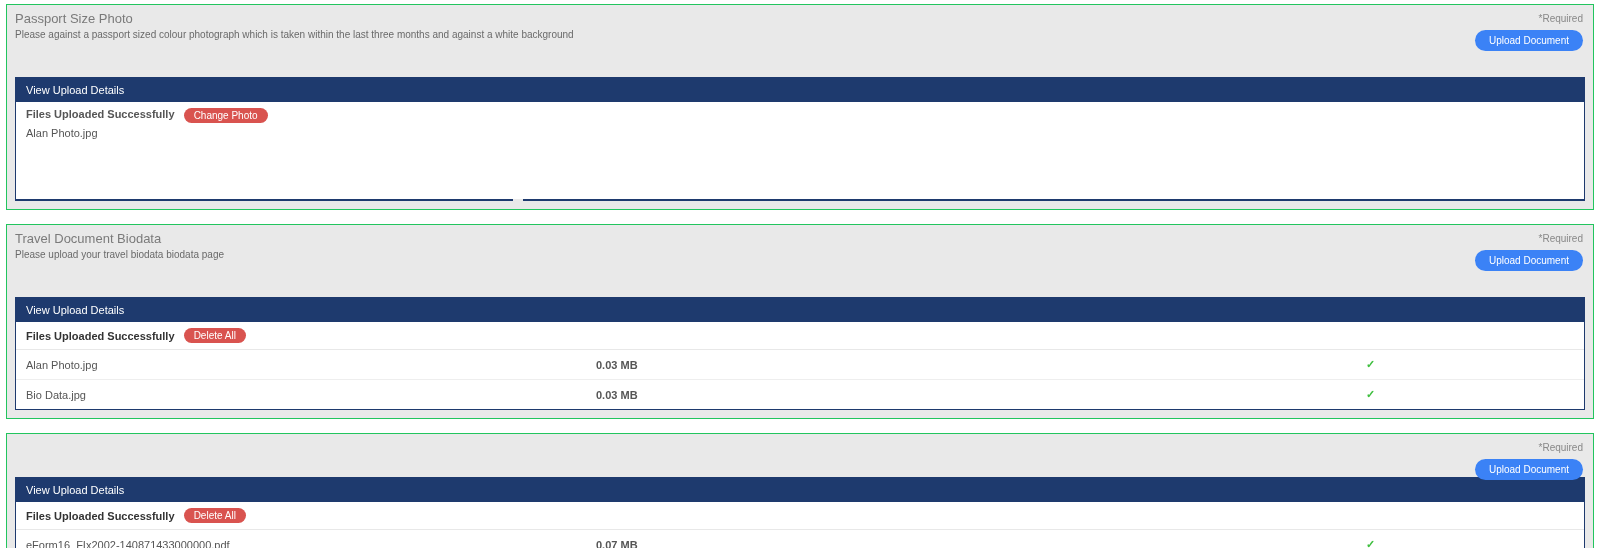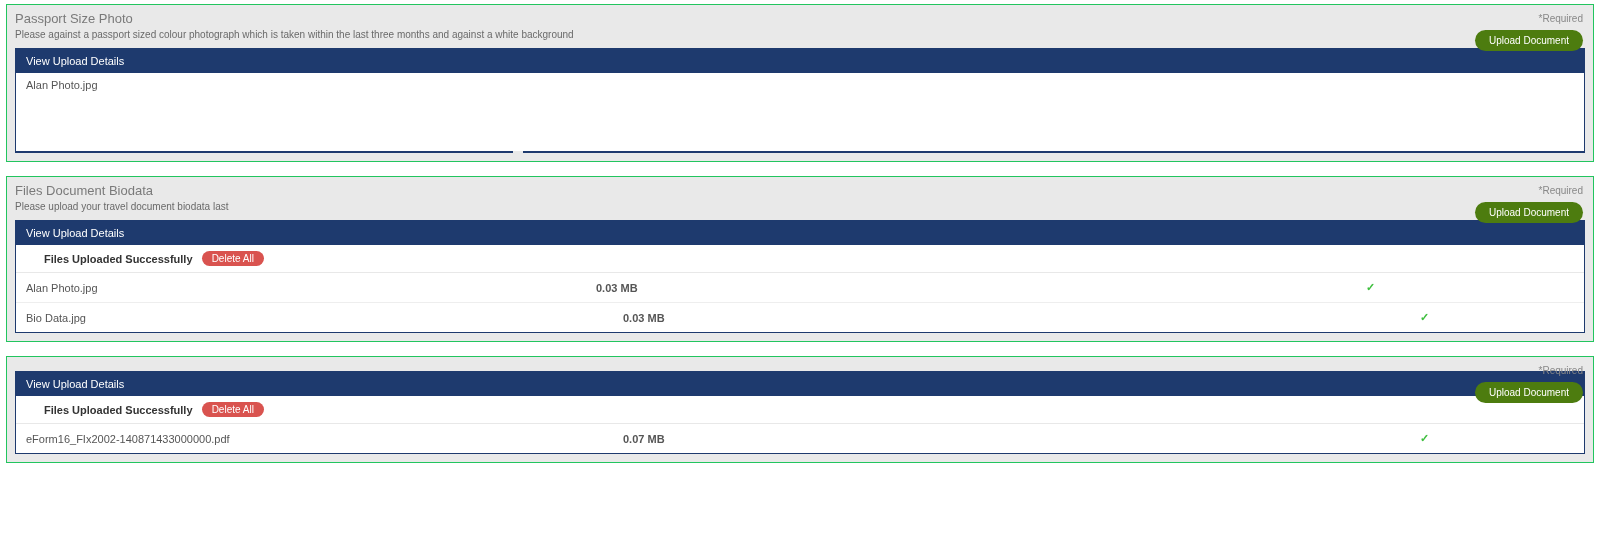--- a/index.html
+++ b/index.html
@@ -35,21 +35,21 @@
     right: 10px;
     top: 8px;
     text-align: right;
   }
   .required {
     font-size: 10px;
     color: #888;
     margin-bottom: 6px;
   }
   .btn-primary {
-    background: #4d7c0f;
+    background: #3b82f6;
     color: #fff;
     border: none;
     border-radius: 14px;
     padding: 5px 14px;
     font-size: 10px;
     cursor: pointer;
   }
   .btn-danger {
     background: #d9534f;
     color: #fff;
@@ -57,46 +57,46 @@
     border-radius: 11px;
     padding: 2px 10px;
     font-size: 10px;
     cursor: pointer;
     margin-left: 6px;
     vertical-align: middle;
   }
   .panel {
     background: #fff;
     border: 1px solid #1e3a6e;
-    margin-top: 8px;
+    margin-top: 37px;
   }
   .panel-header {
     background: #1e3a6e;
     color: #fff;
     font-size: 11px;
     padding: 6px 10px;
   }
   .panel-body {
   }
   .row-success {
-    padding: 6px 28px;
+    padding: 6px 10px;
     font-size: 11px;
     font-weight: bold;
     border-bottom: 1px solid #e8e8e8;
   }
   .row-success .txt { vertical-align: middle; }
   .file-row {
     display: flex;
     align-items: center;
     padding: 8px 10px;
     font-size: 11px;
     color: #555;
     border-bottom: 1px solid #eee;
   }
-  .file-row:last-child { border-bottom: none; gap: 27px; }
+  .file-row:last-child { border-bottom: none; }
   .col-name { flex: 0 0 570px; }
   .col-size { flex: 0 0 770px; font-weight: bold; }
   .col-status { flex: 1 1 auto; color: #3fbf3f; font-weight: bold; }
   .section1-body {
     padding: 6px 10px 60px 10px;
     font-size: 11px;
     color: #555;
   }
   .section1-body .hdr {
     font-weight: bold;
@@ -135,33 +135,37 @@
     <div class="section-title">Passport Size Photo</div>
     <div class="section-desc">Please against a passport sized colour photograph which is taken within the last three months and against a white background</div>
     <div class="section-top-right">
       <div class="required">*Required</div>
       <button class="btn-primary">Upload Document</button>
     </div>
 
     <div class="panel">
       <div class="panel-header">View Upload Details</div>
       <div class="section1-body">
+        <div class="hdr">
+          <span class="txt">Files Uploaded Successfully</span>
+          <button class="btn-danger">Change Photo</button>
+        </div>
         <div>Alan Photo.jpg</div>
       </div>
     </div>
     <div class="bottom-border">
       <div class="seg-blue"></div>
       <div class="seg-gap"></div>
       <div class="seg-blue2"></div>
     </div>
   </div>
 
   <div class="section">
-    <div class="section-title">Files Document Biodata</div>
-    <div class="section-desc">Please upload your travel document biodata last</div>
+    <div class="section-title">Travel Document Biodata</div>
+    <div class="section-desc">Please upload your travel biodata biodata page</div>
     <div class="section-top-right">
       <div class="required">*Required</div>
       <button class="btn-primary">Upload Document</button>
     </div>
 
     <div class="panel">
       <div class="panel-header">View Upload Details</div>
       <div class="panel-body">
         <div class="row-success">
           <span class="txt">Files Uploaded Successfully</span>

